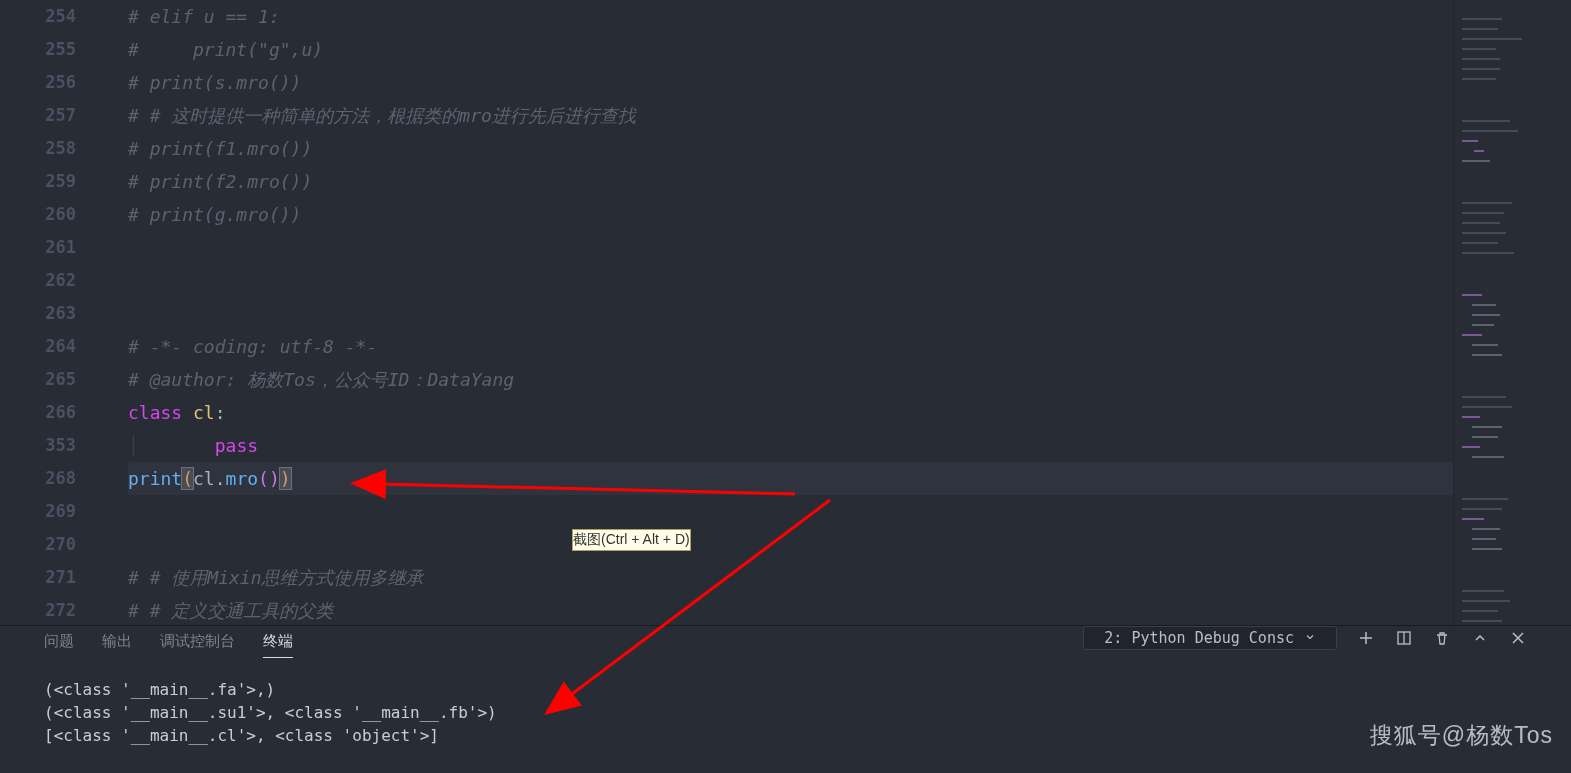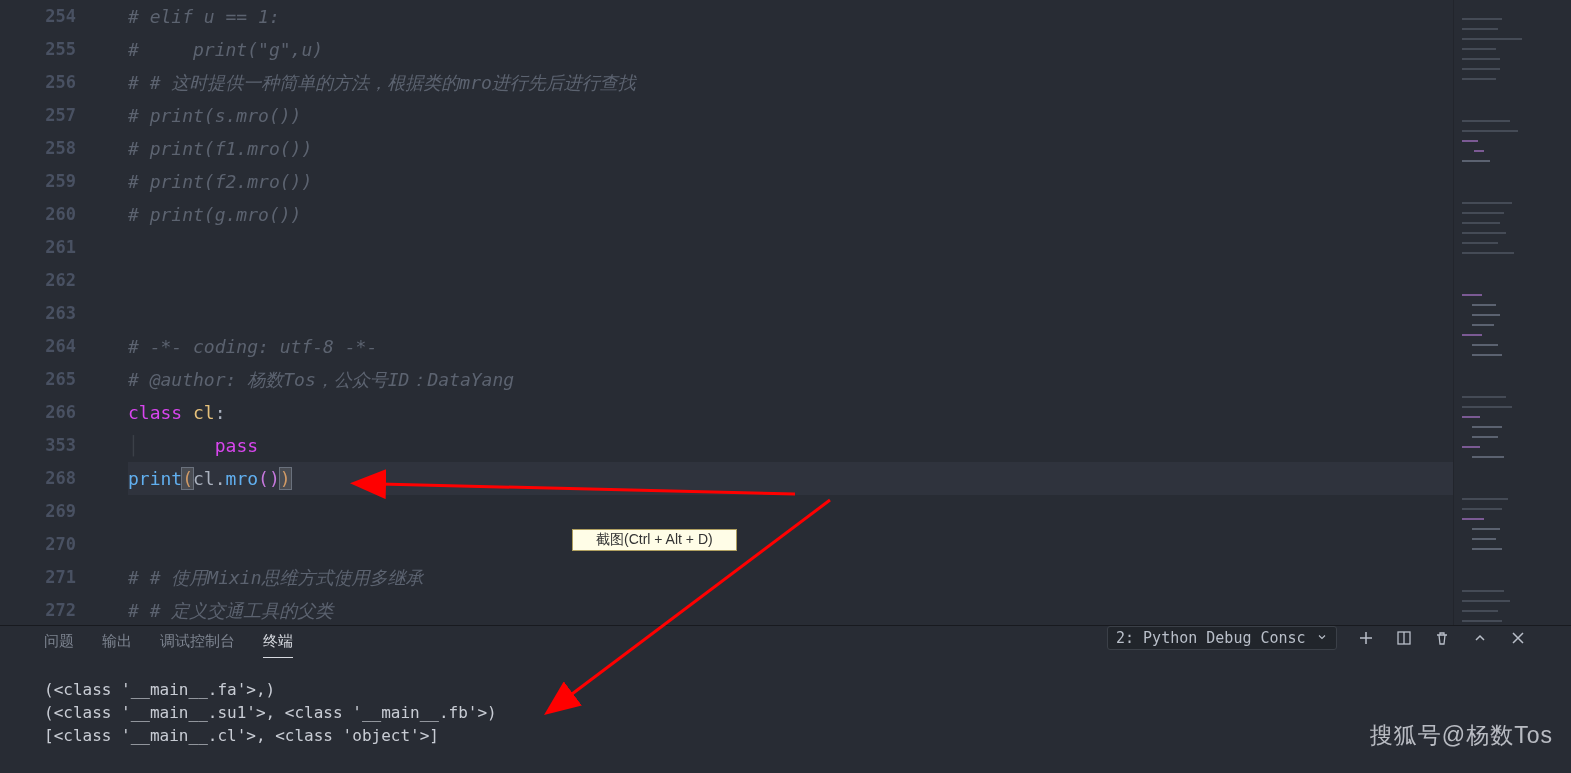--- a/index.html
+++ b/index.html
@@ -80,21 +80,21 @@
     .minimap .mm-c { background:#454b56; }
     .minimap .mm-k { background:#7b5a94; }
 
     .tooltip-box {
       position: absolute;
       left: 572px;
       top: 529px;
       background: #fffde7;
       color: #333;
       border: 1px solid #b0a060;
-      padding: 1px 23px;
+      padding: 1px 0;
       font-size: 14px;
       font-style: normal;
       font-family: 'Microsoft YaHei', sans-serif;
     }
 
     .panel {
       border-top: 1px solid #181a1f;
       height: 148px;
       background: #282c34;
       font-family: 'Microsoft YaHei', Consolas, monospace;
@@ -126,21 +126,21 @@
       align-items: center;
       gap: 20px;
       color: #b9bfc9;
     }
     .dropdown {
       display: flex;
       align-items: center;
       gap: 10px;
       border: 1px solid #3b4048;
       background: #21252b;
-      padding: 2px 8px;
+      padding: 2px 20px;
       border-radius: 3px;
       font-size: 15px;
       min-width: 230px;
       justify-content: space-between;
     }
     .icon-btn { width: 18px; height: 18px; display:flex; align-items:center; justify-content:center; cursor:pointer; color:#b9bfc9; }
     .terminal-output {
       padding: 8px 44px;
       font-family: 'Consolas','Monaco', monospace;
       font-size: 16px;
@@ -187,22 +187,22 @@
     <div class="line-num">268</div>
     <div class="line-num">269</div>
     <div class="line-num">270</div>
     <div class="line-num">271</div>
     <div class="line-num">272</div>
   </div>
 
   <div class="code-area">
     <div class="code-line"><span class="comment"># elif u == 1:</span></div>
     <div class="code-line"><span class="comment">#     print("g",u)</span></div>
+    <div class="code-line"><span class="comment"># print(s.mro())</span></div>
     <div class="code-line"><span class="comment"># # 这时提供一种简单的方法，根据类的mro进行先后进行查找</span></div>
-    <div class="code-line"><span class="comment"># print(s.mro())</span></div>
     <div class="code-line"><span class="comment"># print(f1.mro())</span></div>
     <div class="code-line"><span class="comment"># print(f2.mro())</span></div>
     <div class="code-line"><span class="comment"># print(g.mro())</span></div>
     <div class="code-line"></div>
     <div class="code-line"></div>
     <div class="code-line"></div>
     <div class="code-line"><span class="comment"># -*- coding: utf-8 -*-</span></div>
     <div class="code-line"><span class="comment"># @author: 杨数Tos，公众号ID：DataYang</span></div>
     <div class="code-line"><span class="keyword">class</span><span class="plain"> </span><span class="classname">cl</span><span class="plain">:</span></div>
     <div class="code-line"><span class="indent-guide">│       </span><span class="keyword">pass</span></div>

